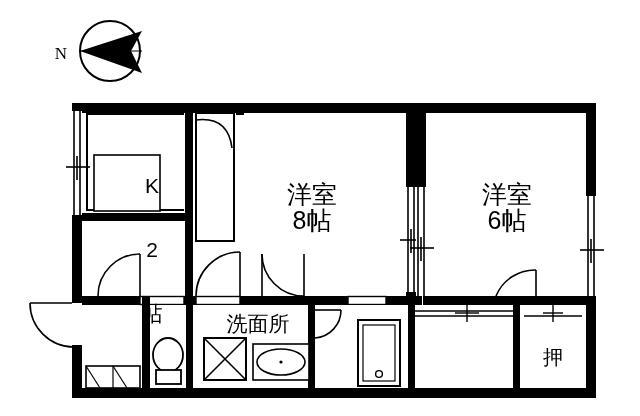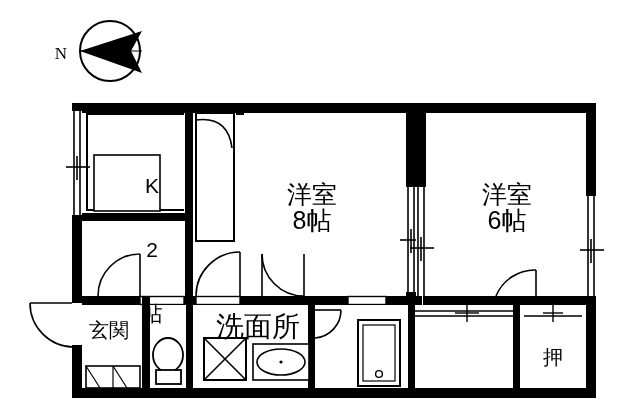--- a/index.html
+++ b/index.html
@@ -57,21 +57,21 @@
     top: 182px;
     width: 92px;
   }
   .lbl-genkan {
     font-size: 20px;
     left: 78px;
     top: 320px;
     width: 62px;
   }
   .lbl-senmen {
-    font-size: 28px;
+    font-size: 21px;
     left: 212px;
     top: 313px;
     width: 92px;
   }
   .lbl-oshiire {
     font-size: 20px;
     left: 444px;
     top: 347px;
     width: 62px;
   }
@@ -321,20 +321,19 @@
     <span class="l2">2</span>
     <span class="l3">帖</span>
   </div>
 
   <div class="label lbl-room8">洋室
 8帖</div>
 
   <div class="label lbl-room6">洋室
 6帖</div>
 
-  <div class="label lbl-genkan">玄関</div>
 
   <div class="label lbl-senmen">洗面所</div>
 
 
   <div class="label lbl-oshi">押</div>
 
 </div>
 
 </body></html>

